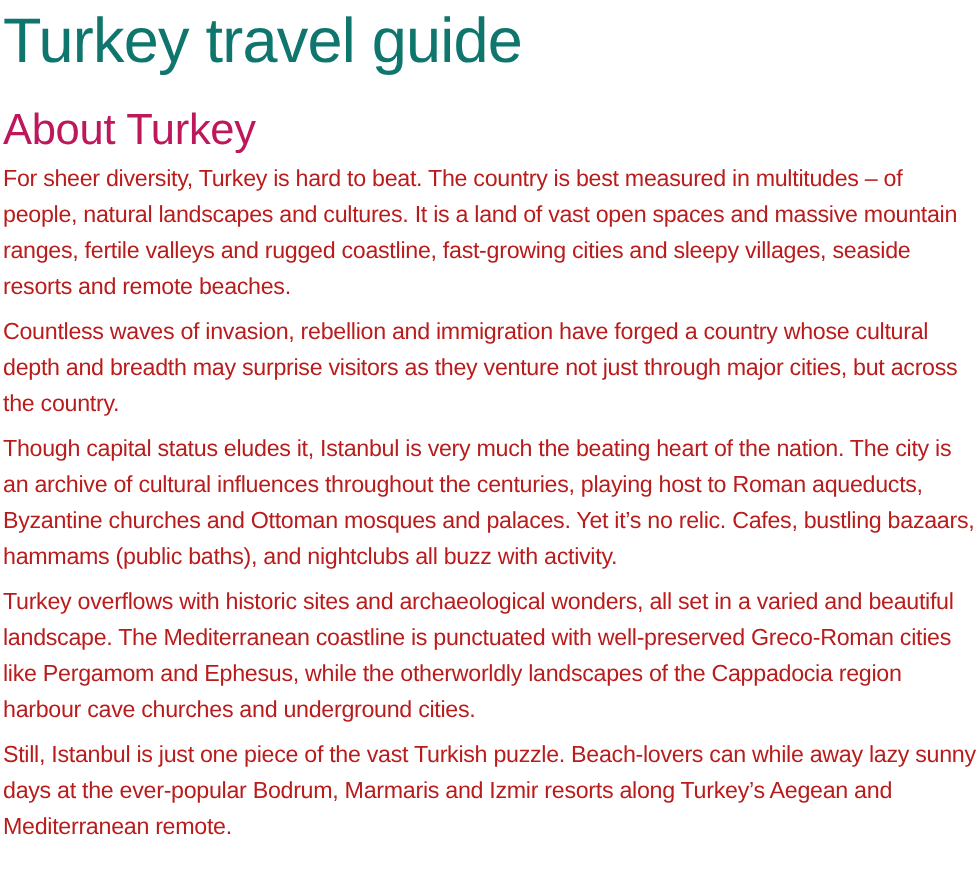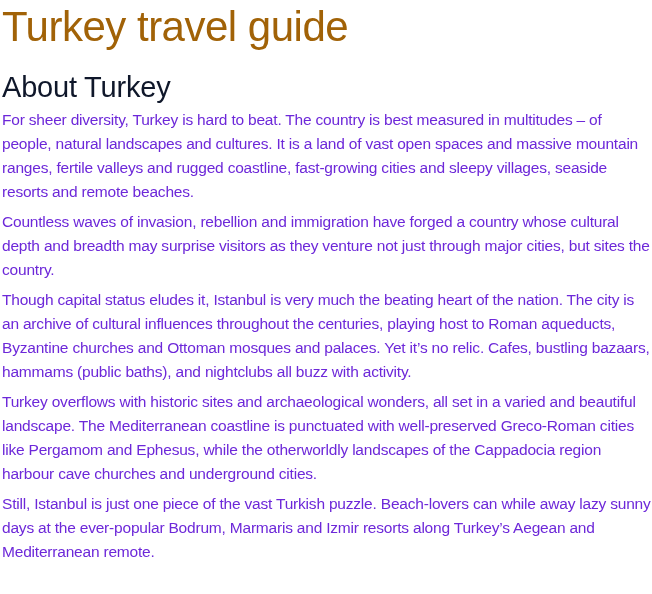--- a/index.html
+++ b/index.html
@@ -17,48 +17,48 @@
   }
   .article {
     width: 650px;
   }
   h1.article-title {
     margin: 0;
     font-size: 42px;
     font-weight: 400;
     line-height: 50px;
     letter-spacing: -0.5px;
-    color: #a16207;
+    color: #0f766e;
   }
   h2.section-heading {
     margin: 18px 0 4px 0;
     font-size: 29px;
     font-weight: 400;
     line-height: 34px;
     letter-spacing: -0.2px;
-    color: #0f172a;
+    color: #be185d;
   }
   p.body-paragraph {
     margin: 0 0 6px 0;
     font-size: 15.5px;
     line-height: 24px;
     letter-spacing: -0.2px;
-    color: #6d28d9;
+    color: #b91c1c;
   }
 </style>
 </head>
 <body>
 
 <div class="article">
   <h1 class="article-title">Turkey travel guide</h1>
 
   <h2 class="section-heading">About Turkey</h2>
 
   <p class="body-paragraph">For sheer diversity, Turkey is hard to beat. The country is best measured in multitudes – of people, natural landscapes and cultures. It is a land of vast open spaces and massive mountain ranges, fertile valleys and rugged coastline, fast-growing cities and sleepy villages, seaside resorts and remote beaches.</p>
 
-  <p class="body-paragraph">Countless waves of invasion, rebellion and immigration have forged a country whose cultural depth and breadth may surprise visitors as they venture not just through major cities, but sites the country.</p>
+  <p class="body-paragraph">Countless waves of invasion, rebellion and immigration have forged a country whose cultural depth and breadth may surprise visitors as they venture not just through major cities, but across the country.</p>
 
   <p class="body-paragraph">Though capital status eludes it, Istanbul is very much the beating heart of the nation. The city is an archive of cultural influences throughout the centuries, playing host to Roman aqueducts, Byzantine churches and Ottoman mosques and palaces. Yet it’s no relic. Cafes, bustling bazaars, hammams (public baths), and nightclubs all buzz with activity.</p>
 
   <p class="body-paragraph">Turkey overflows with historic sites and archaeological wonders, all set in a varied and beautiful landscape. The Mediterranean coastline is punctuated with well-preserved Greco-Roman cities like Pergamom and Ephesus, while the otherworldly landscapes of the Cappadocia region harbour cave churches and underground cities.</p>
 
   <p class="body-paragraph">Still, Istanbul is just one piece of the vast Turkish puzzle. Beach-lovers can while away lazy sunny days at the ever-popular Bodrum, Marmaris and Izmir resorts along Turkey’s Aegean and Mediterranean remote.</p>
 </div>
 
 </body></html>

